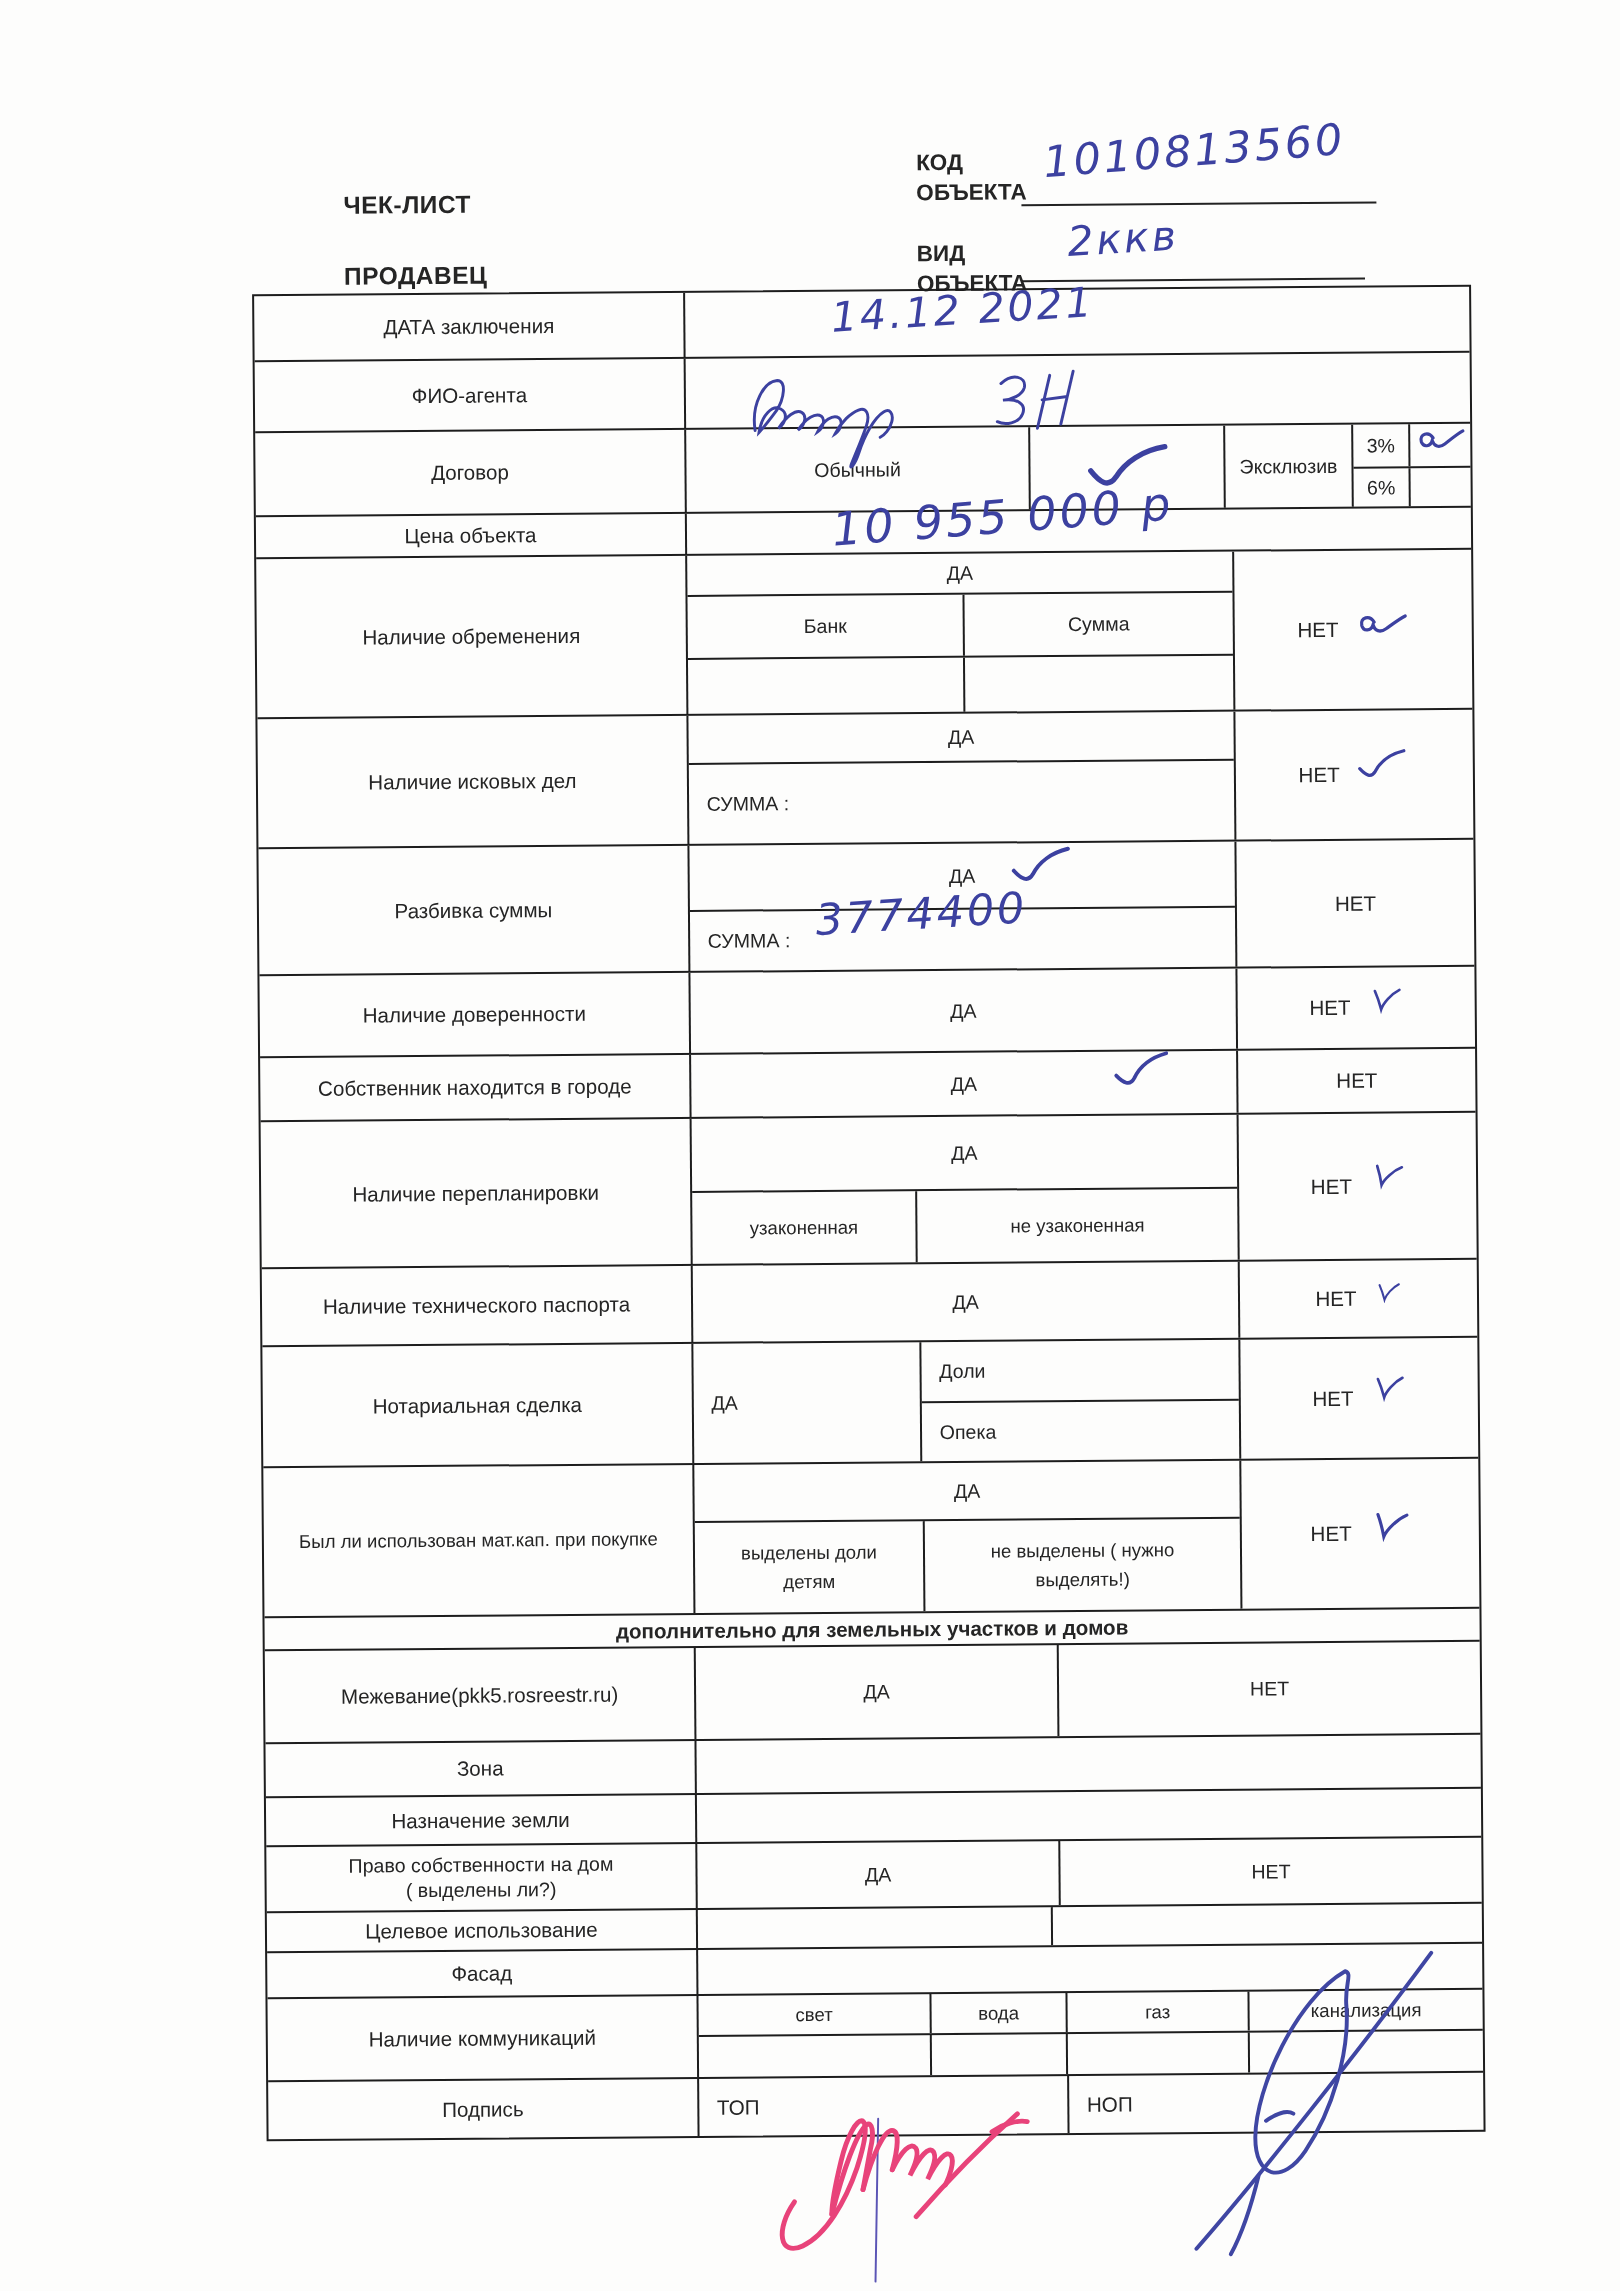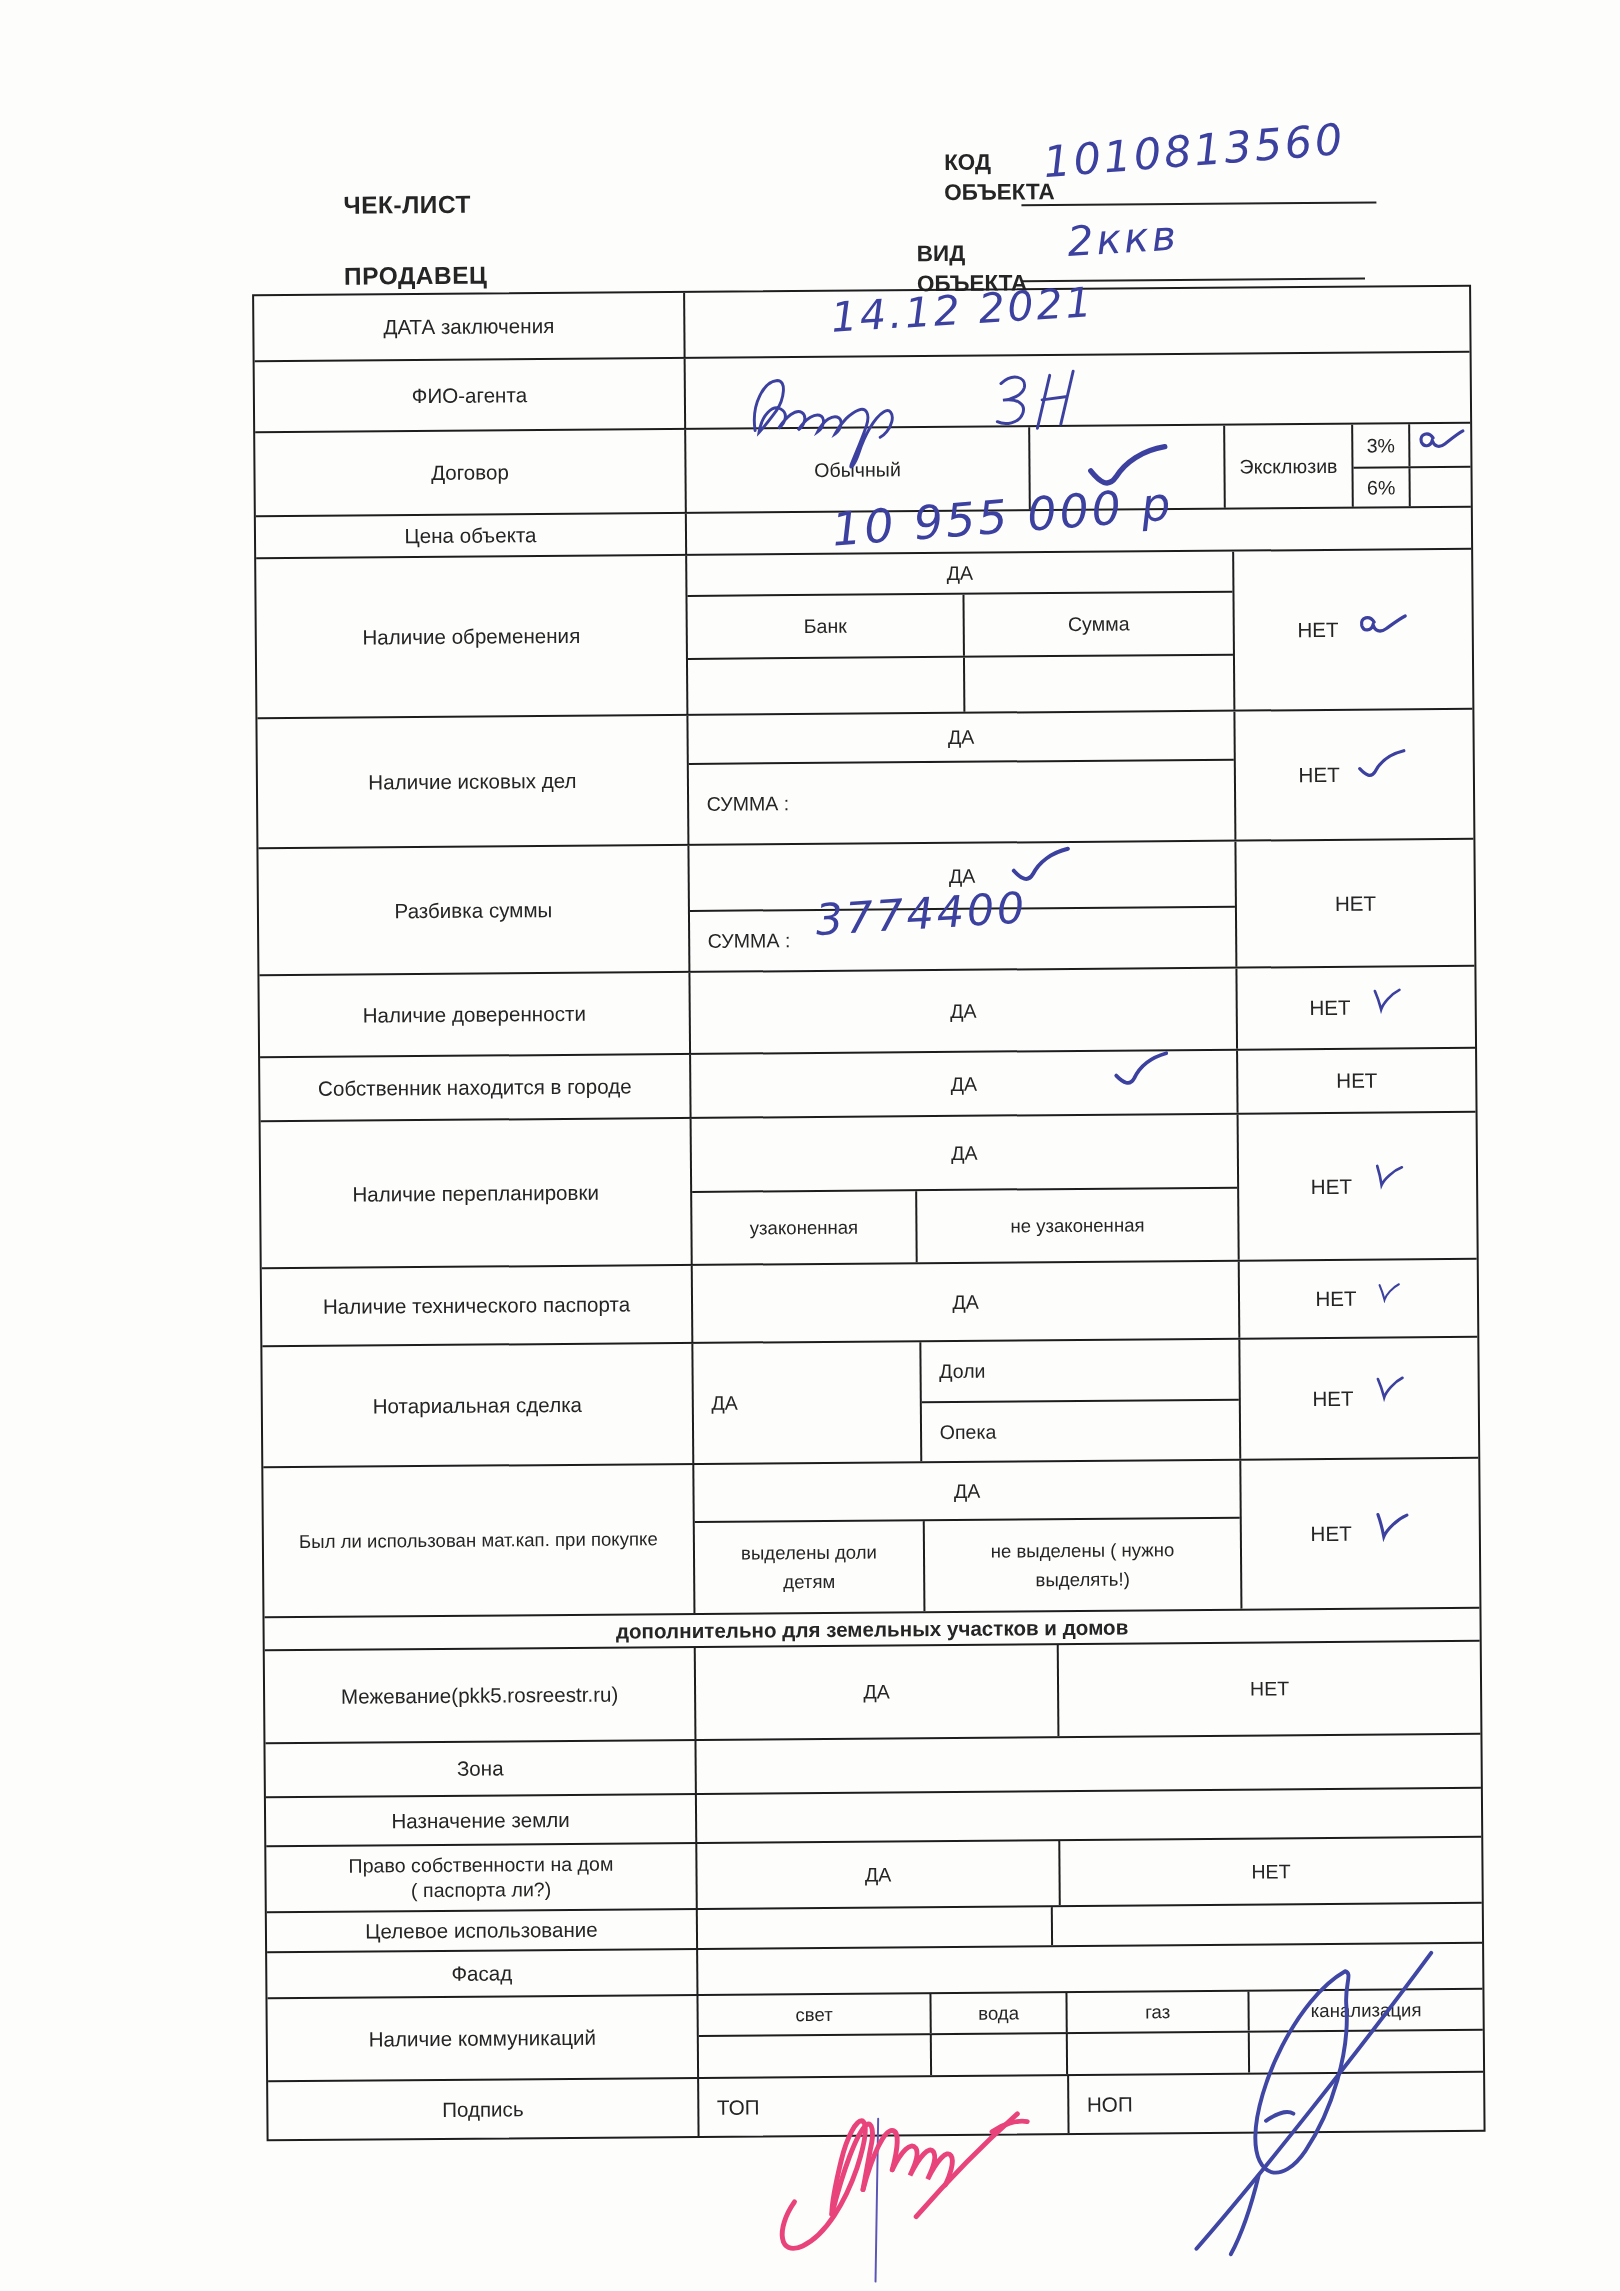--- a/index.html
+++ b/index.html
@@ -55,21 +55,21 @@
     </symbol>
   </defs>
 </svg>
 
 <div class="page">
   <div class="sheet">
 
     <div class="doc-title">ЧЕК-ЛИСТ</div>
     <div class="doc-subtitle">ПРОДАВЕЦ</div>
 
-    <div class="hfield" style="left:950px;top:149px;">
+    <div class="hfield" style="left:922px;top:149px;">
       <div>КОД</div>
       <div>ОБЪЕКТА</div>
     </div>
     <div class="hline" style="left:1027px;top:206px;width:355px;"></div>
     <span class="hw" style="left:1051px;top:139px;font-size:43px;transform:rotate(-4deg);">1010813560</span>
 
     <div class="hfield" style="left:922px;top:223px;margin-top:17px;">
       <div>ВИД</div>
       <div>ОБЪЕКТА</div>
     </div>
@@ -286,21 +286,21 @@
       </div>
 
       <div class="tr" style="height:49px;">
         <div class="lbl c">Назначение земли</div>
         <div class="bl" style="flex:1;"></div>
       </div>
 
       <div class="tr" style="height:66px;">
         <div class="lbl c" style="flex-direction:column;line-height:25.5px;font-size:19.6px;">
           <span>Право собственности на дом</span>
-          <span>( паспорта ли?)</span>
+          <span>( выделены ли?)</span>
         </div>
         <div class="bl c fs20" style="width:363px;">ДА</div>
         <div class="bl c fs20" style="flex:1;">НЕТ</div>
       </div>
 
       <div class="tr" style="height:40px;">
         <div class="lbl c">Целевое использование</div>
         <div class="bl" style="width:355px;"></div>
         <div class="bl" style="flex:1;"></div>
       </div>

